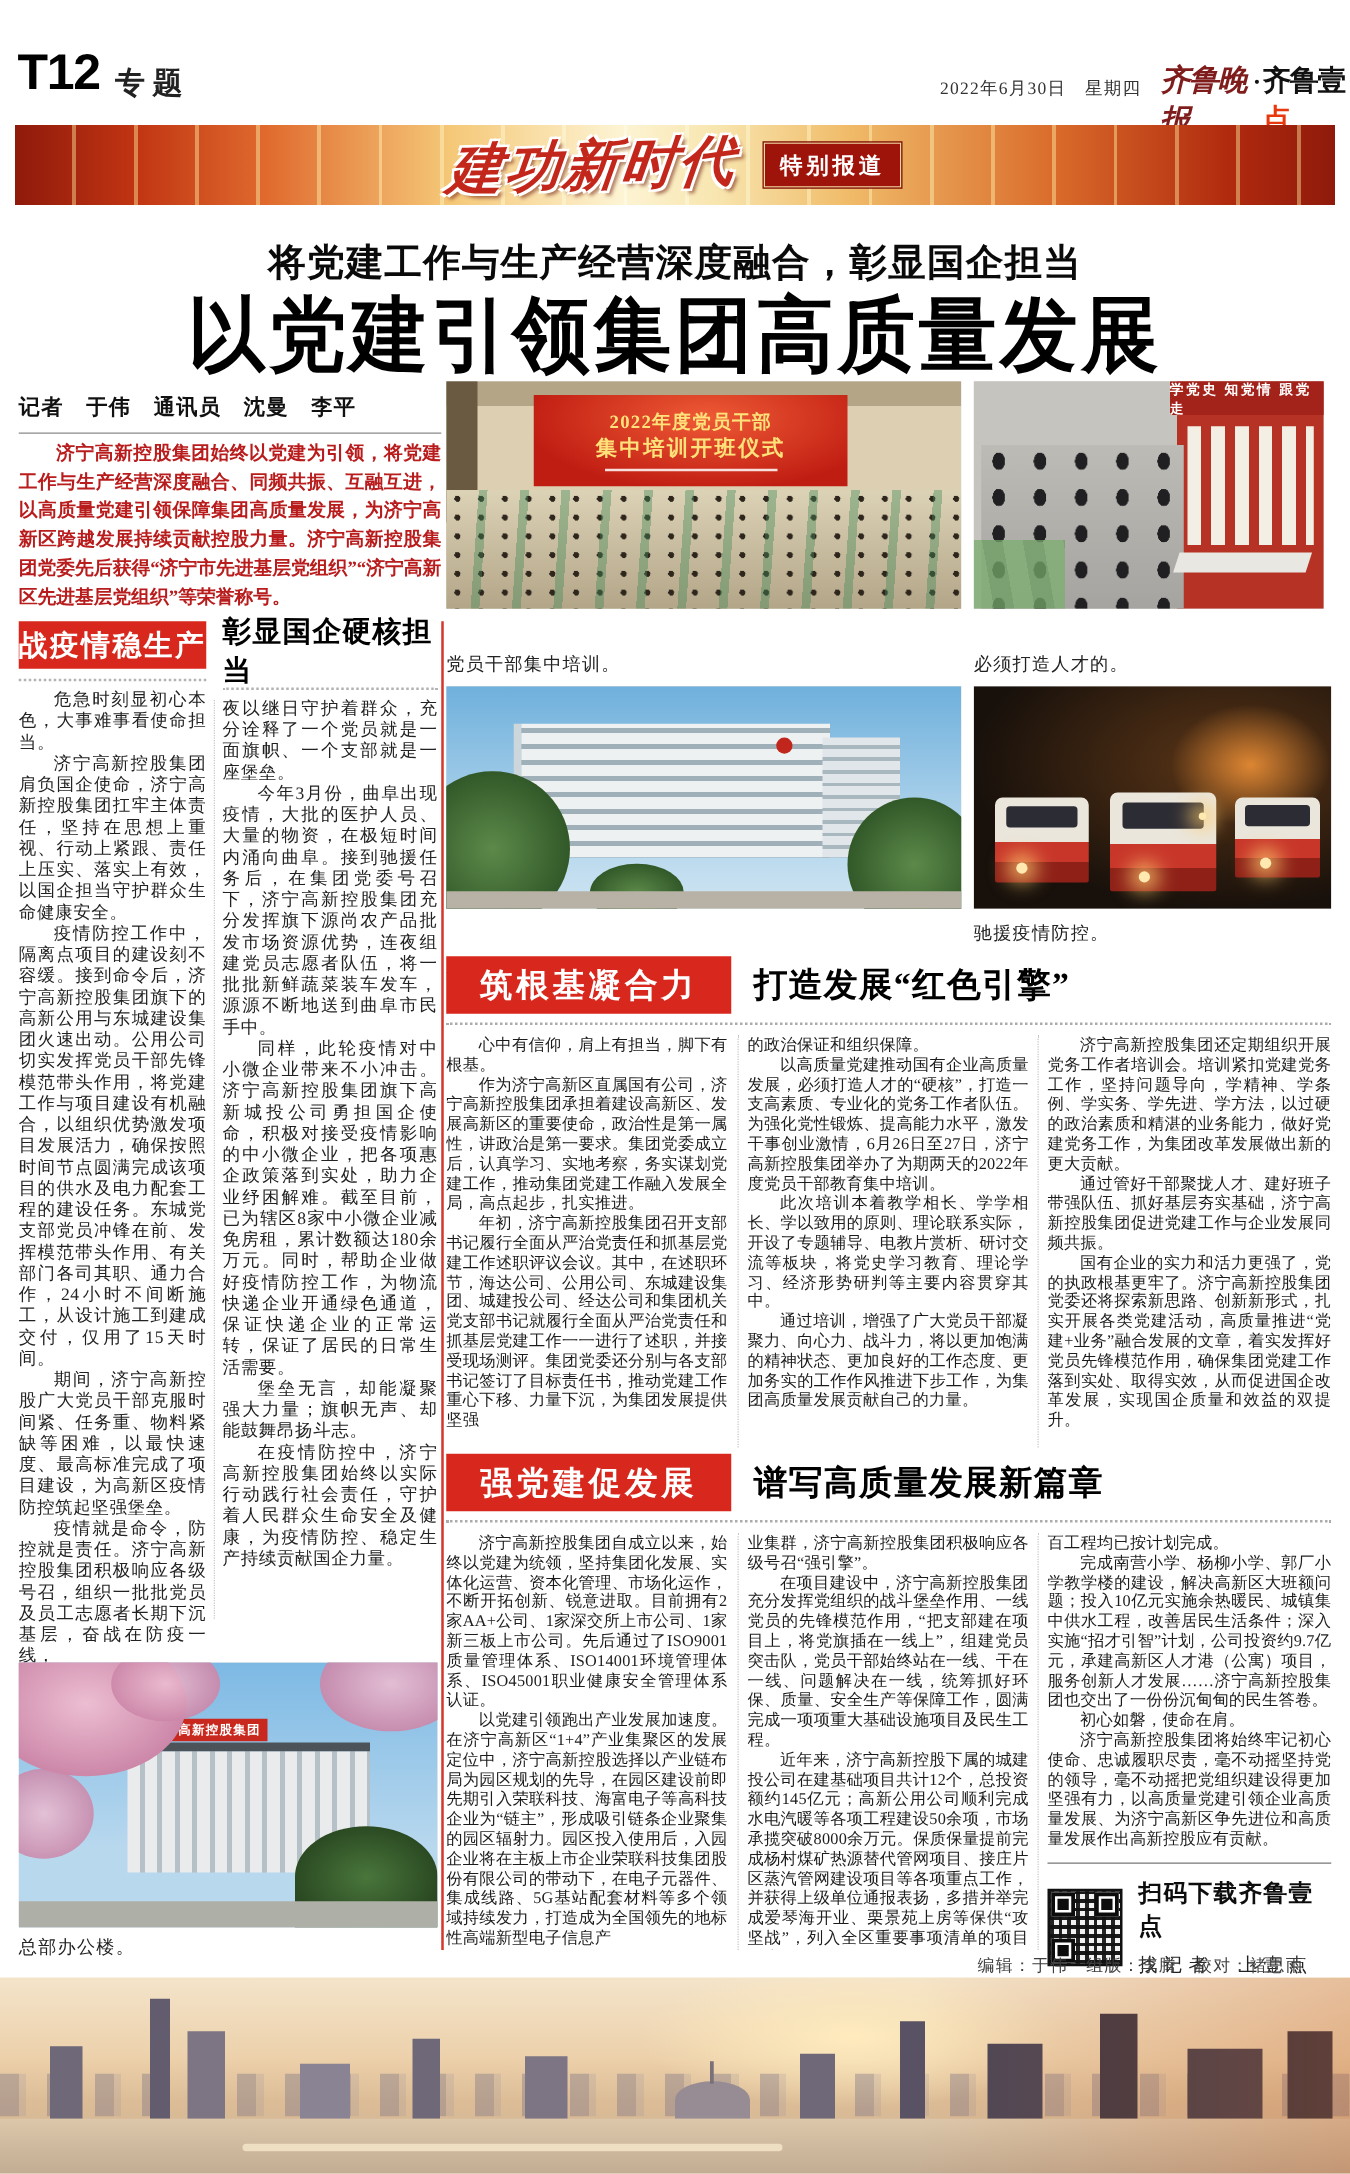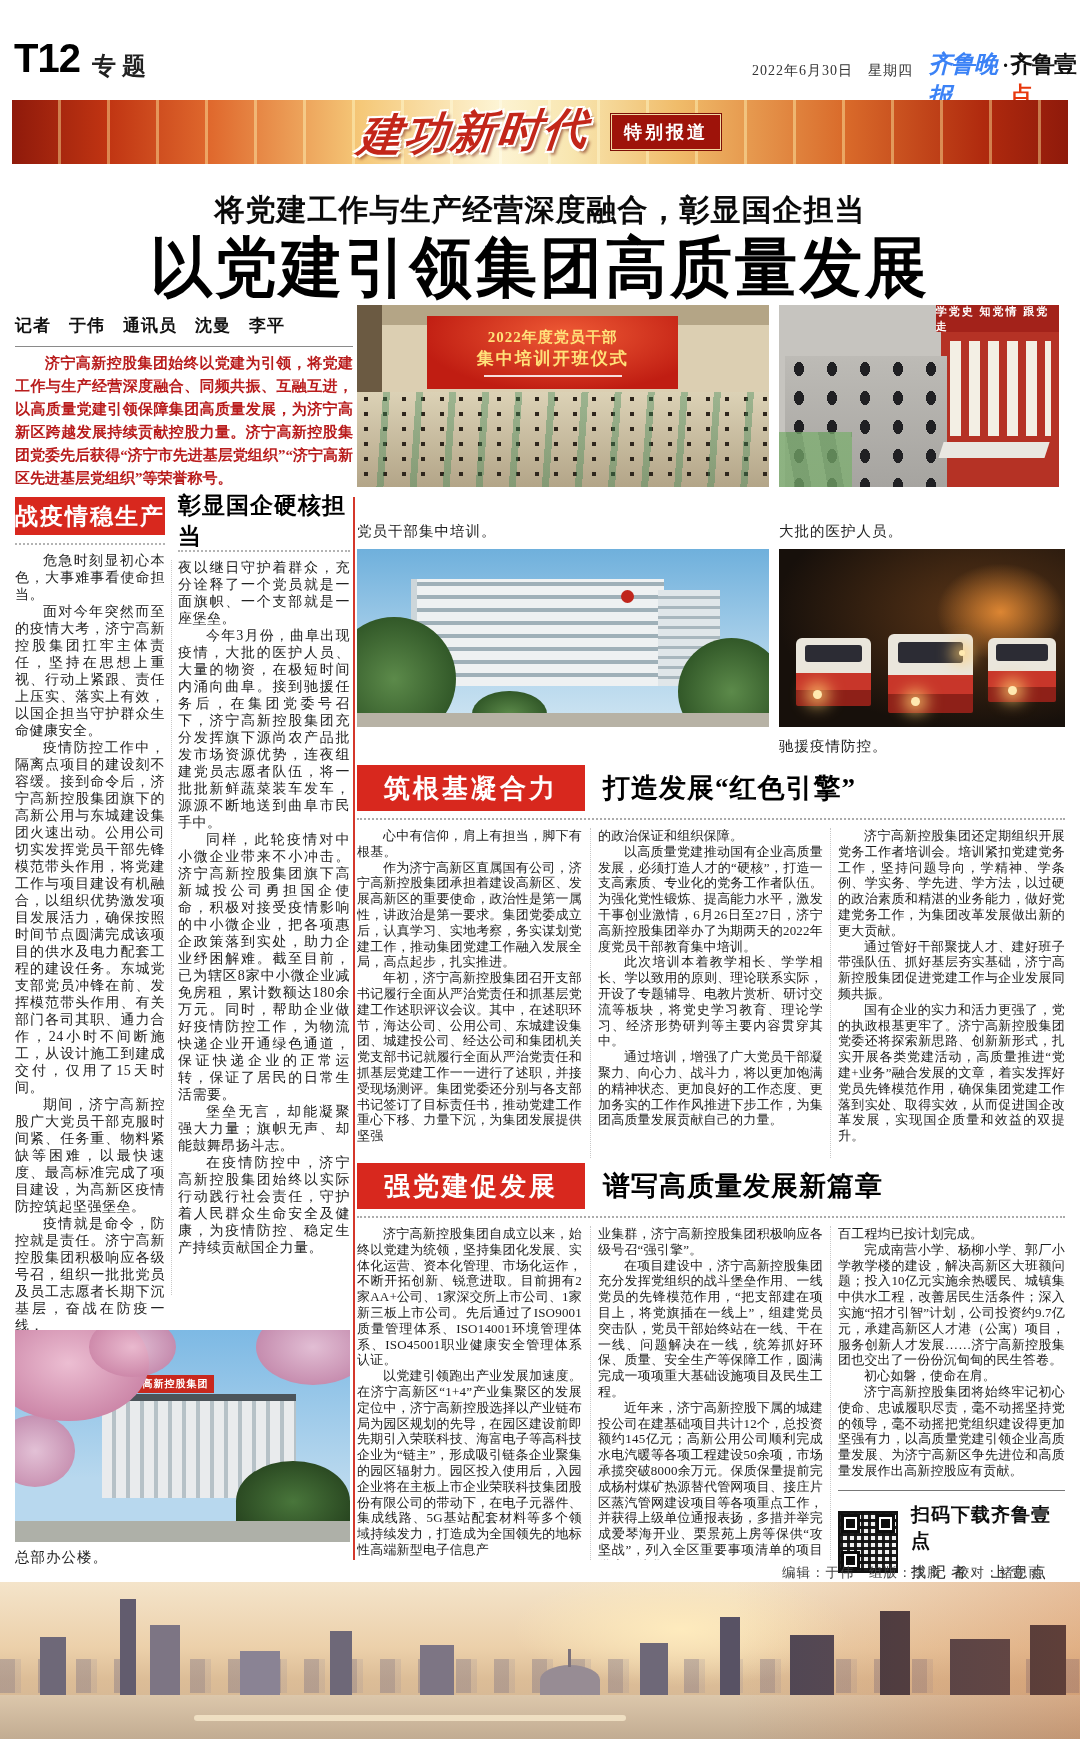--- a/index.html
+++ b/index.html
@@ -4,21 +4,21 @@
 <style>
   html,body{margin:0;padding:0;background:#fff;}
   #page{position:relative;width:1080px;height:1739px;background:#fff;overflow:hidden;
         font-family:"Liberation Serif","DejaVu Serif",serif;color:#111;}
   .abs{position:absolute;}
   
   .pageno{left:14px;top:36px;font:700 40px "Liberation Sans",sans-serif;letter-spacing:-1px;color:#000;}
   .seclabel{left:92px;top:50px;font-size:24px;font-weight:600;letter-spacing:6px;color:#222;}
   .dateline{left:752px;top:62px;font-size:14px;color:#333;letter-spacing:1px;}
   .masthead{left:928px;top:48px;display:flex;align-items:baseline;}
-  .mh-script{font-size:24px;font-weight:900;font-style:italic;color:#3b82f6;letter-spacing:-1px;}
+  .mh-script{font-size:24px;font-weight:900;font-style:italic;color:#7f1d1d;letter-spacing:-1px;}
   .mh-dot{font-size:20px;font-weight:900;color:#111;margin:0 1px;}
   .mh-brand{font-size:23px;font-weight:900;color:#111;letter-spacing:-1px;}
   .mh-brand b{color:#e8380d;font-weight:900;}
   
   .banner{left:12px;top:100px;width:1056px;height:64px;overflow:hidden;
     background:linear-gradient(90deg,#8f1a0b 0%,#c03412 9%,#e06a2e 19%,#f5c878 33%,#fdf4d4 46%,#f8e6b0 53%,#f0bc6a 63%,#d96a2a 79%,#b02a0e 92%,#8f1a0b 100%);
     display:flex;align-items:center;justify-content:center;gap:22px;}
   .banner::before{content:"";position:absolute;inset:0;
     background:repeating-linear-gradient(90deg,rgba(255,235,160,0) 0 46px,rgba(255,230,150,.45) 46px 49px);
     mix-blend-mode:screen;}
@@ -164,21 +164,21 @@
 
   <div class="abs kicker">将党建工作与生产经营深度融合，彰显国企担当</div>
   <div class="abs bigtitle">以党建引领集团高质量发展</div>
   <div class="abs byline">记者　于伟　通讯员　沈曼　李平</div>
   <p class="abs intro para">济宁高新控股集团始终以党建为引领，将党建工作与生产经营深度融合、同频共振、互融互进，以高质量党建引领保障集团高质量发展，为济宁高新区跨越发展持续贡献控股力量。济宁高新控股集团党委先后获得“济宁市先进基层党组织”“济宁高新区先进基层党组织”等荣誉称号。</p>
 
   <div class="abs leftcol colsmall">
     <div class="redbox">战疫情稳生产</div>
     <div class="dotline"></div>
     <p class="para">危急时刻显初心本色，大事难事看使命担当。</p>
-    <p class="para">面对今年突然而至的疫情大考，济宁高新控股集团扛牢主体责任，坚持在思想上重视、行动上紧跟、责任上压实、落实上有效，以国企担当守护群众生命健康安全。</p>
+    <p class="para">济宁高新控股集团肩负国企使命，济宁高新控股集团扛牢主体责任，坚持在思想上重视、行动上紧跟、责任上压实、落实上有效，以国企担当守护群众生命健康安全。</p>
     <p class="para">疫情防控工作中，隔离点项目的建设刻不容缓。接到命令后，济宁高新控股集团旗下的高新公用与东城建设集团火速出动。公用公司切实发挥党员干部先锋模范带头作用，将党建工作与项目建设有机融合，以组织优势激发项目发展活力，确保按照时间节点圆满完成该项目的供水及电力配套工程的建设任务。东城党支部党员冲锋在前、发挥模范带头作用、有关部门各司其职、通力合作，24小时不间断施工，从设计施工到建成交付，仅用了15天时间。</p>
     <p class="para">期间，济宁高新控股广大党员干部克服时间紧、任务重、物料紧缺等困难，以最快速度、最高标准完成了项目建设，为高新区疫情防控筑起坚强堡垒。</p>
     <p class="para">疫情就是命令，防控就是责任。济宁高新控股集团积极响应各级号召，组织一批批党员及员工志愿者长期下沉基层，奋战在防疫一线，</p>
   </div>
 
   <div class="abs midcol colsmall">
     <div class="midhead">彰显国企硬核担当</div>
     <div class="dotline"></div>
     <p class="para cont">夜以继日守护着群众，充分诠释了一个党员就是一面旗帜、一个支部就是一座堡垒。</p>
     <p class="para">今年3月份，曲阜出现疫情，大批的医护人员、大量的物资，在极短时间内涌向曲阜。接到驰援任务后，在集团党委号召下，济宁高新控股集团充分发挥旗下源尚农产品批发市场资源优势，连夜组建党员志愿者队伍，将一批批新鲜蔬菜装车发车，源源不断地送到曲阜市民手中。</p>
@@ -203,21 +203,21 @@
   </div>
   <div class="photo" style="left:779px;top:305px;width:280px;height:182px;">
     <div class="ph2-base"></div>
     <div class="ph2-banner">学党史 知党情 跟党走</div>
     <div class="ph2-frames"></div>
     <div class="ph2-chairs"></div>
     <div class="ph2-mat"></div>
     <div class="ph2-table"></div>
   </div>
   <div class="abs caption" style="left:357px;top:522px;">党员干部集中培训。</div>
-  <div class="abs caption" style="left:779px;top:522px;">大批的医护人员。</div>
+  <div class="abs caption" style="left:779px;top:522px;">必须打造人才的。</div>
 
   <div class="photo" style="left:357px;top:549px;width:412px;height:178px;">
     <div class="ph3-sky"></div>
     <div class="ph3-b1"></div>
     <div class="ph3-b2"></div>
     <div class="ph3-logo"></div>
     <div class="ph3-tree" style="left:-6%;bottom:-8%;width:30%;height:70%;"></div>
     <div class="ph3-tree" style="right:-4%;bottom:-10%;width:26%;height:60%;"></div>
     <div class="ph3-tree" style="left:28%;bottom:-6%;width:18%;height:26%;"></div>
     <div class="ph3-ground"></div>

